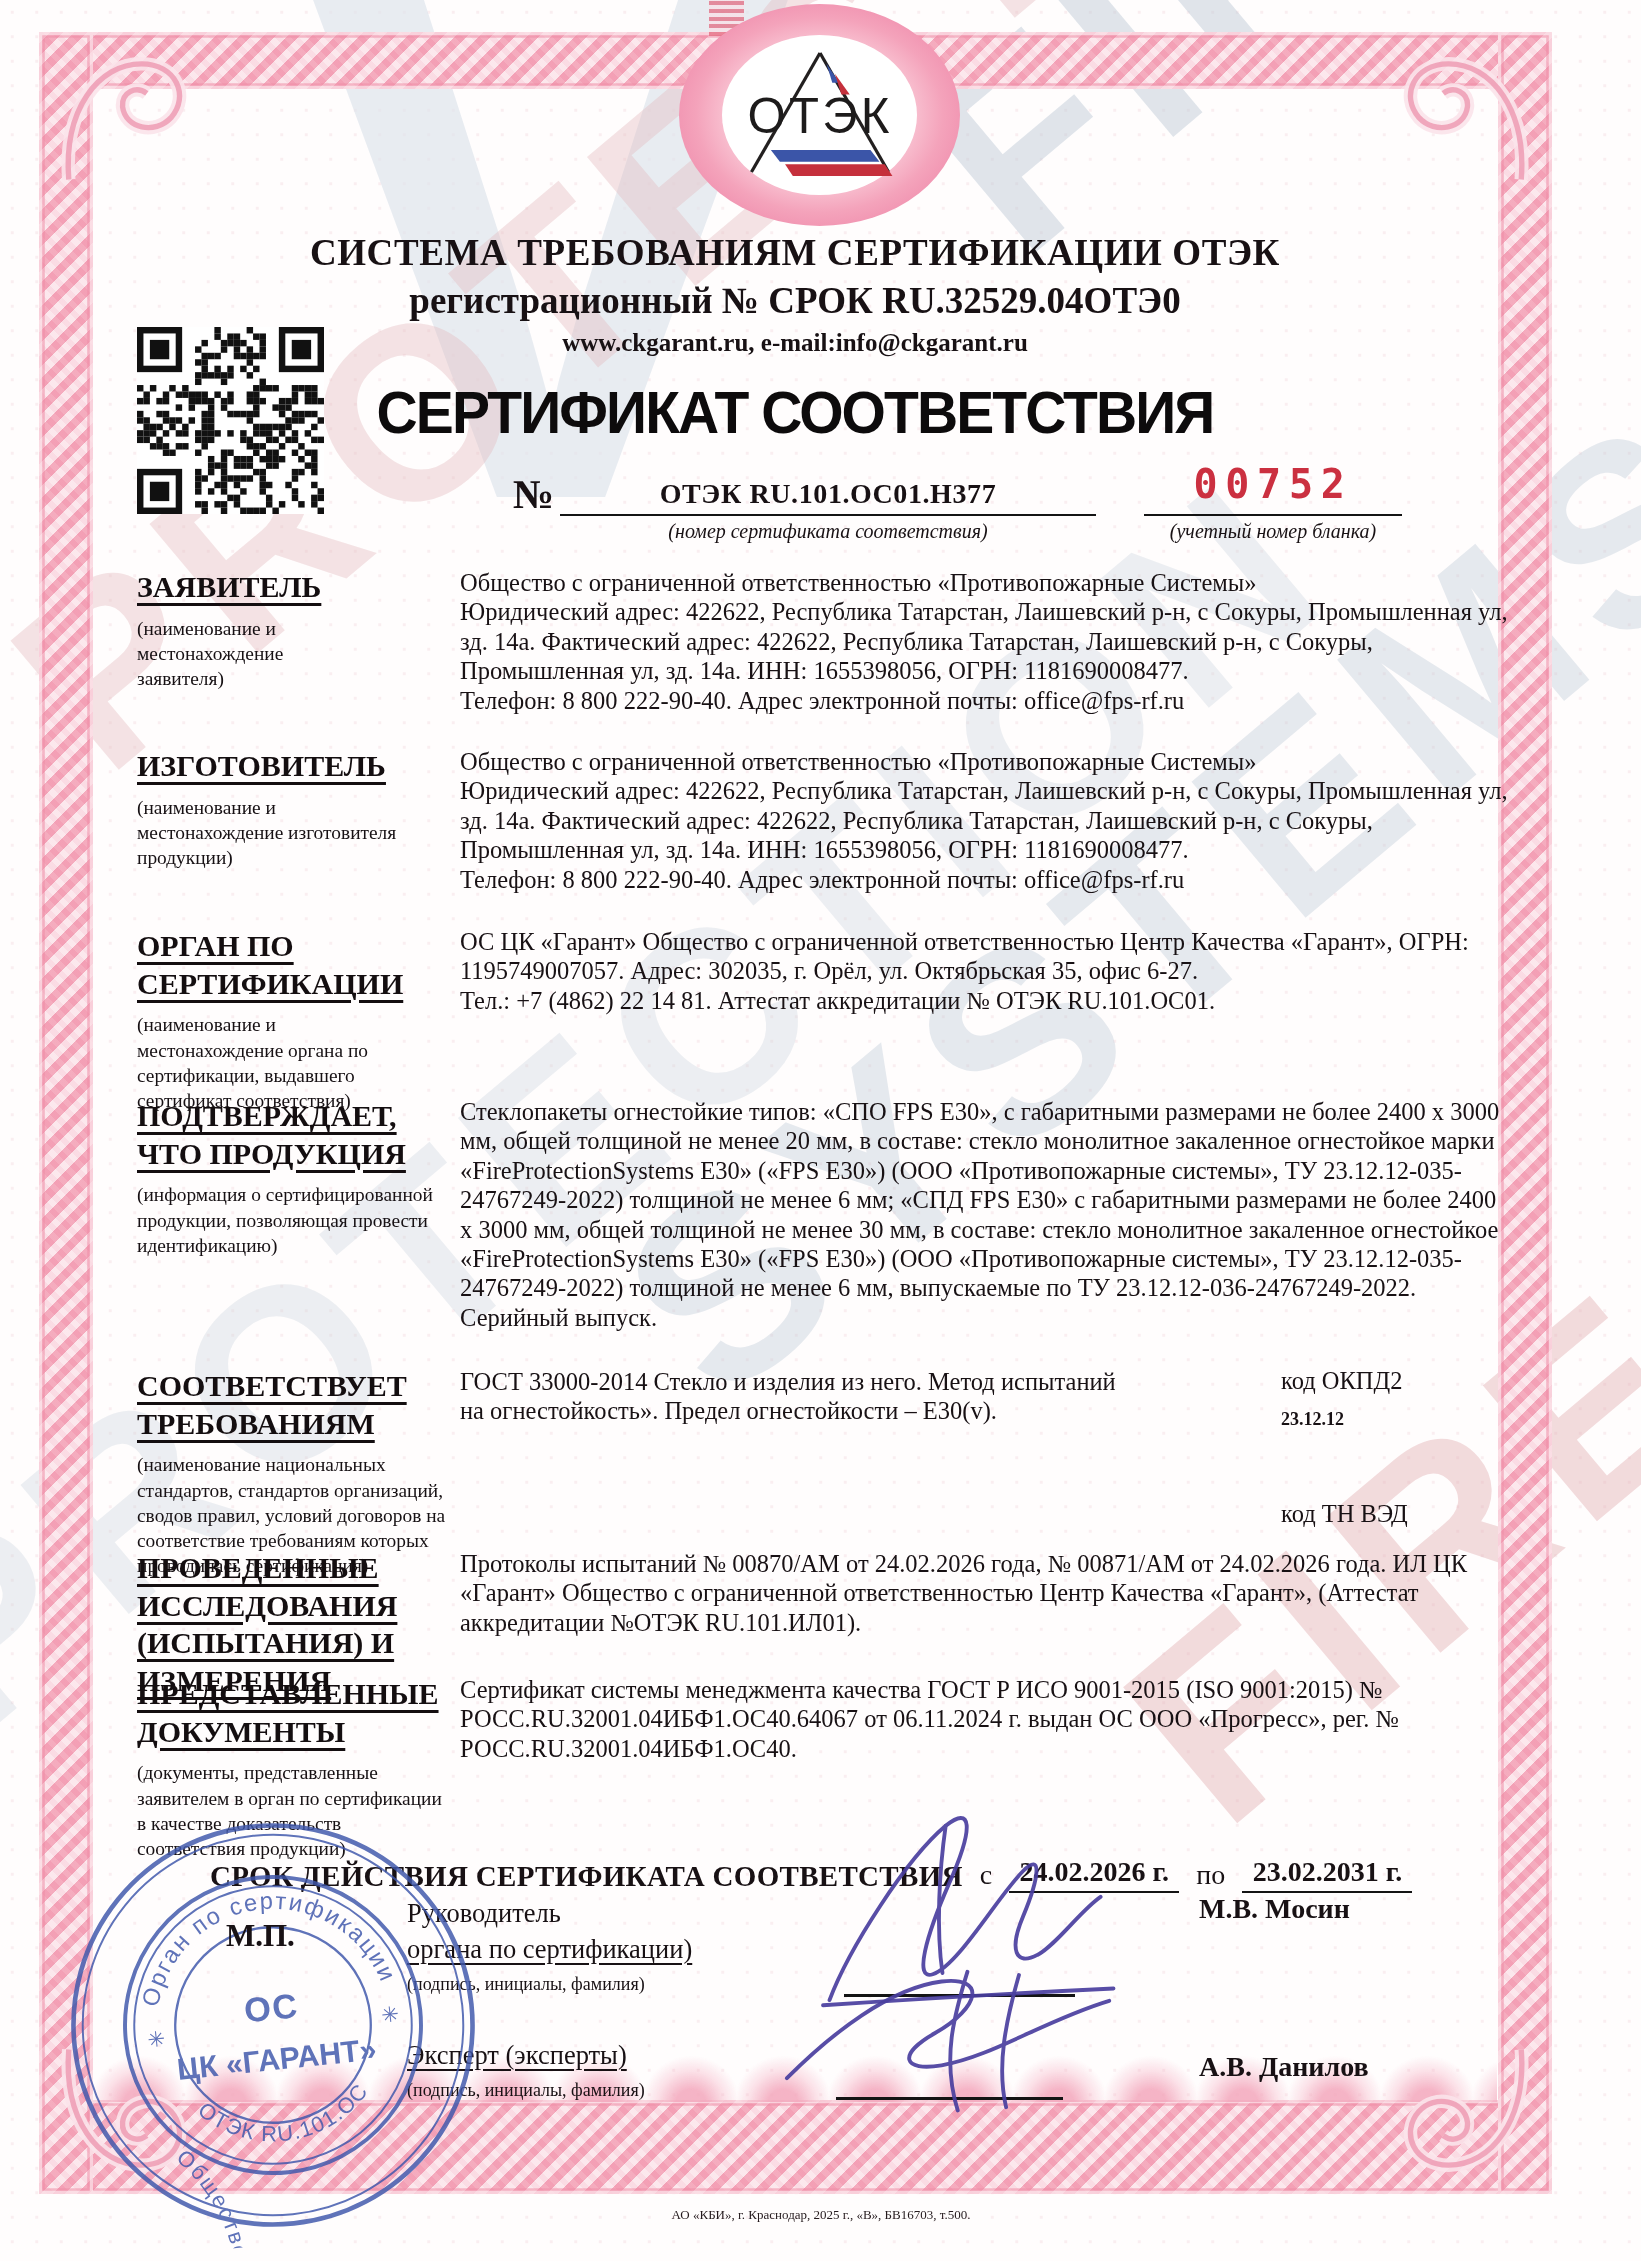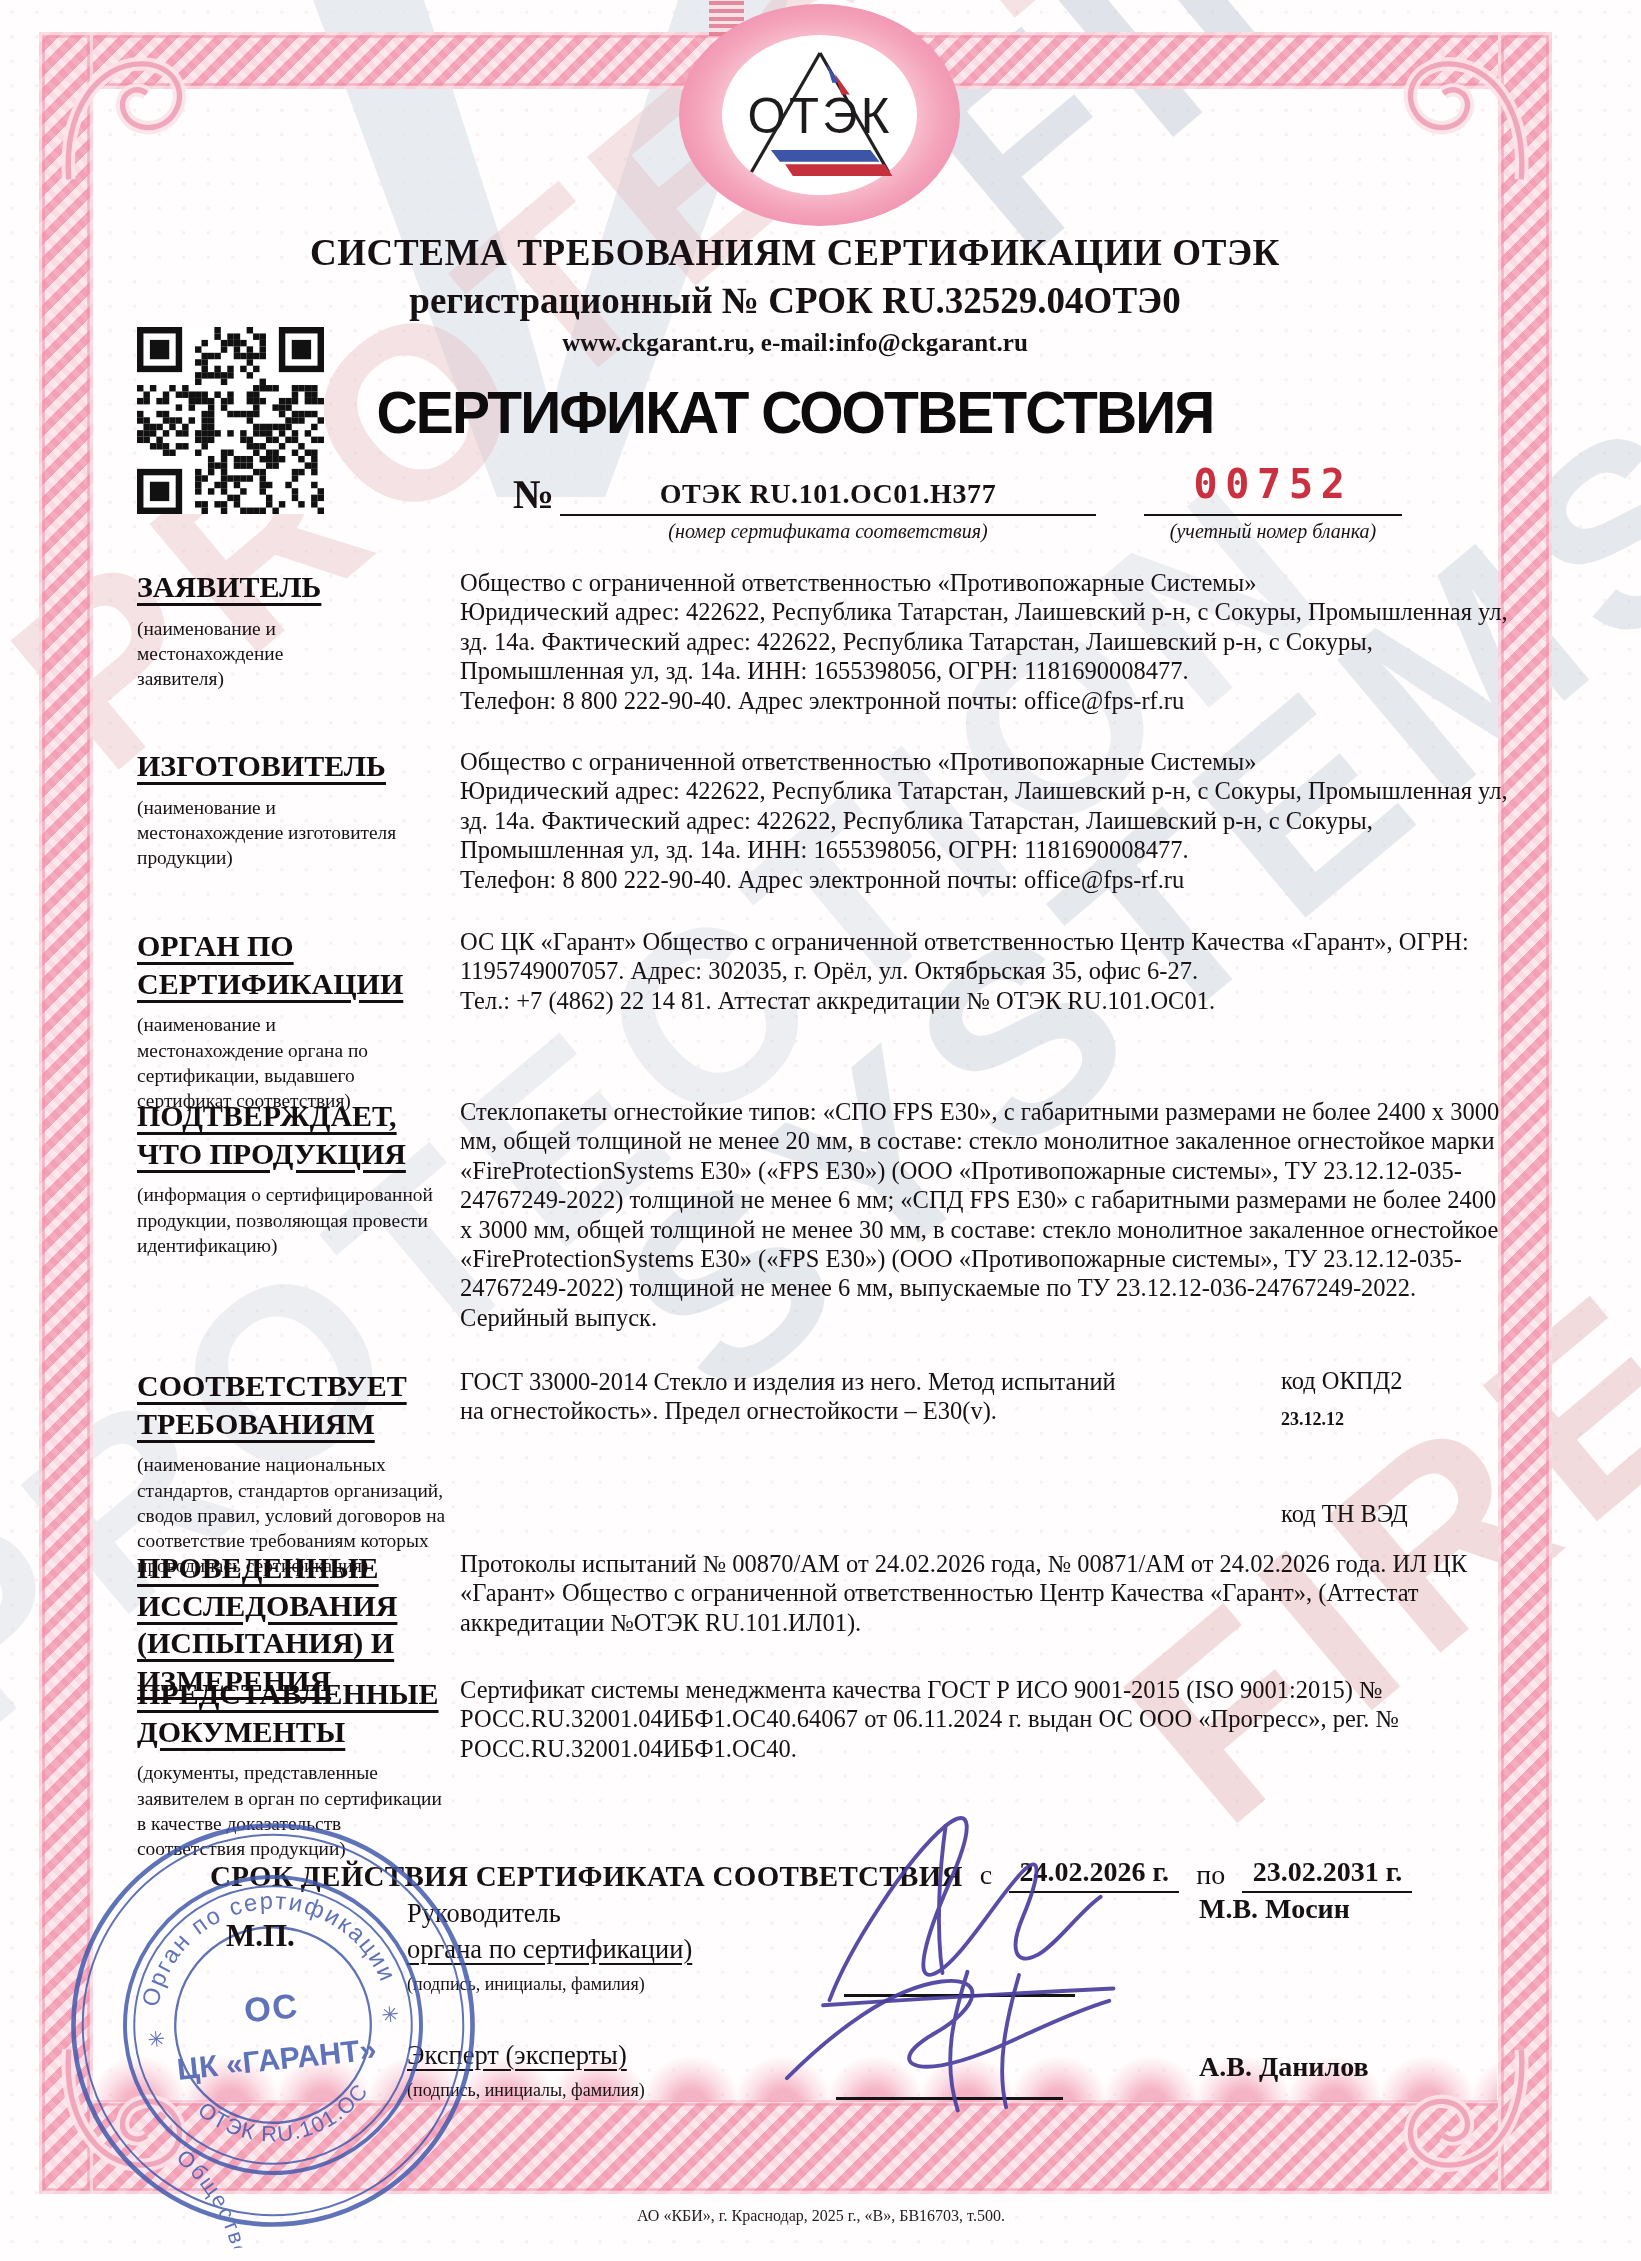--- a/index.html
+++ b/index.html
@@ -64,21 +64,21 @@
   .vdate{font-weight:bold;font-size:28px;border-bottom:2.6px solid #141414;padding:0 10.3px 2.6px 10.3px;}
   .mp{position:absolute;z-index:7;left:226px;top:1918px;font-weight:bold;font-size:31px;}
   .signblock{position:absolute;z-index:5;left:407px;width:452px;}
   .role{font-size:26.5px;line-height:1.35;}
   .roleu{text-decoration:underline;text-decoration-thickness:1.9px;text-underline-offset:5.2px;}
   .scaption{font-size:18px;margin-top:6.5px;}
   .sname{position:absolute;z-index:5;left:1199px;font-weight:bold;font-size:28px;white-space:nowrap;}
   .sigline{position:absolute;z-index:4;background:#141414;height:2.6px;}
   .sigsvg{position:absolute;z-index:8;}
   .stampwrap{position:absolute;z-index:6;left:55px;top:1807px;width:436px;height:436px;transform:rotate(-6deg);opacity:.92;}
-  .imprint{position:absolute;z-index:3;left:0;right:0;top:2207px;text-align:center;font-size:16px;color:#241a1d;}
+  .imprint{position:absolute;z-index:3;left:0;right:0;top:2207px;text-align:center;font-size:13px;color:#241a1d;}
 </style>
 </head>
 <body>
 
 <div class="page">
 
   <div class="wm-v">V</div>
   <div class="wm" style="left:865px;top:77px;font-size:265px;color:#b6c4d2;opacity:.42;">FIRE</div>
   <div class="wm" style="left:-39px;top:607px;font-size:245px;color:#e3b9bd;opacity:.38;">PROTECTION</div>
   <div class="wm" style="left:568px;top:1226px;font-size:258px;color:#b6c4d2;opacity:.34;">SYSTEMS</div>

